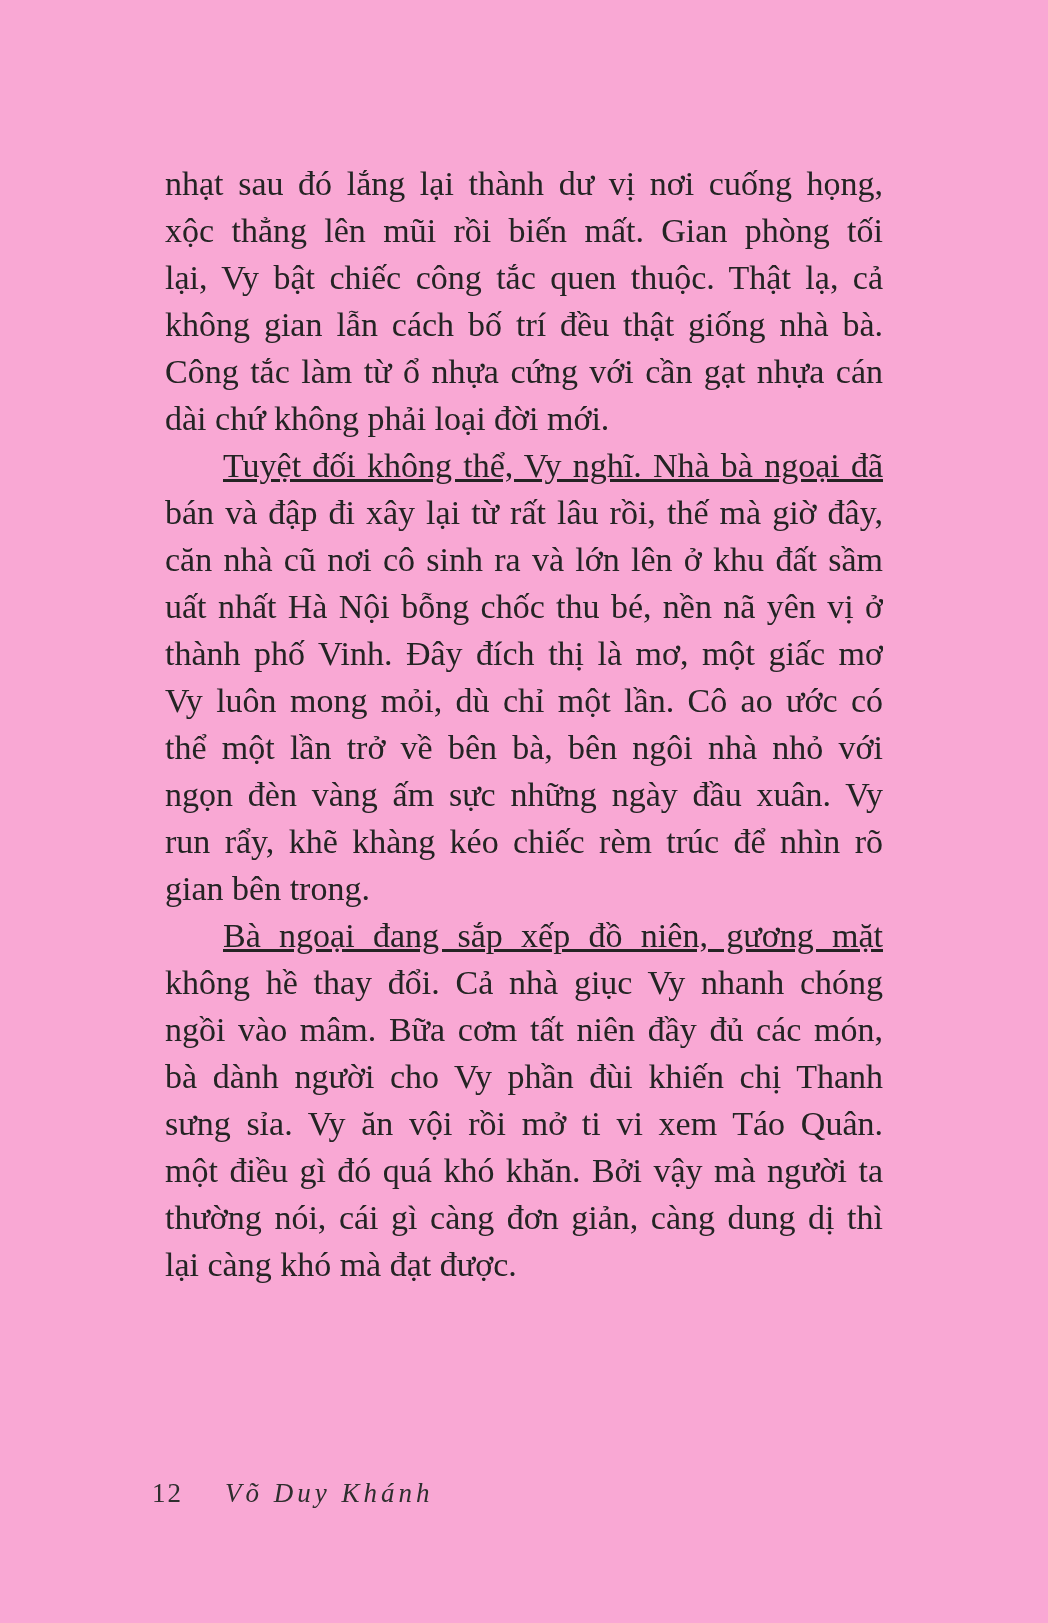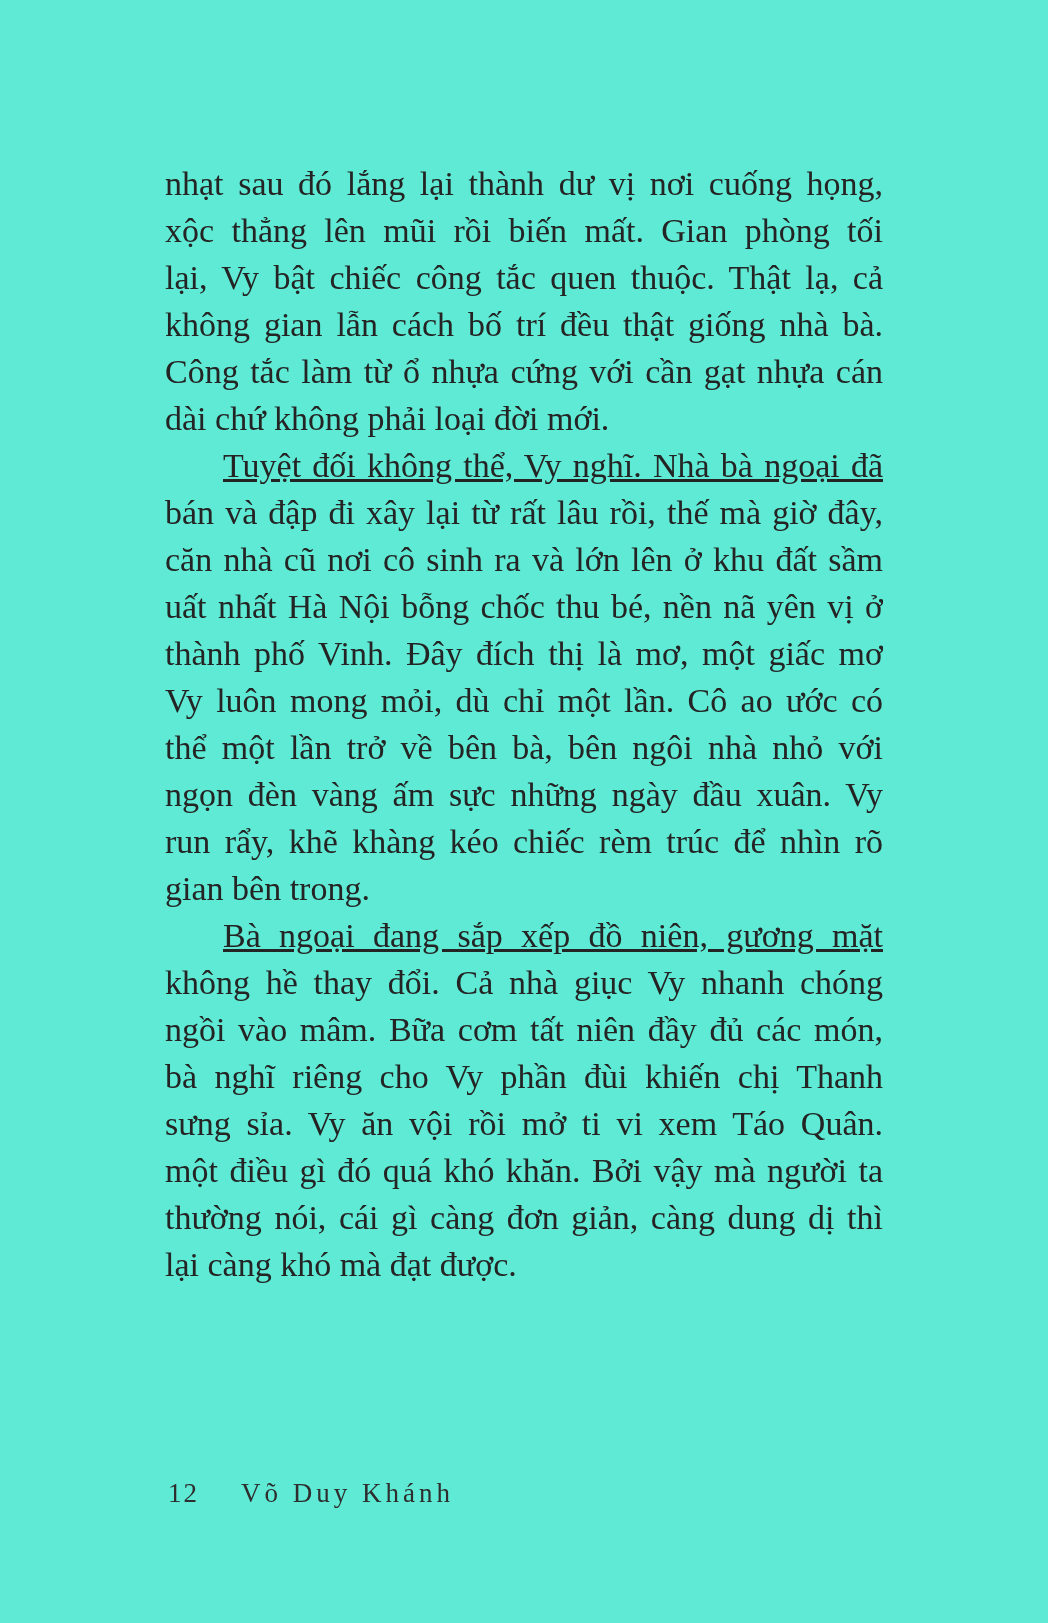--- a/index.html
+++ b/index.html
@@ -4,21 +4,21 @@
 <style>
   html, body {
     margin: 0;
     padding: 0;
     background: #ffffff;
   }
   .page {
     position: relative;
     width: 1048px;
     height: 1623px;
-    background: #5eead4;
+    background: #f9a8d4;
     overflow: hidden;
     font-family: "Liberation Serif", "DejaVu Serif", serif;
     color: #242424;
   }
   .text-block {
     position: absolute;
     left: 165px;
     top: 160px;
     width: 718px;
   }
@@ -38,34 +38,35 @@
   .line.indent {
     padding-left: 58px;
     text-decoration: underline;
   }
   .line.last {
     text-align: left;
     text-align-last: left;
   }
   .footer {
     position: absolute;
-    left: 168px;
+    left: 152px;
     top: 1478px;
     display: flex;
     align-items: baseline;
     font-size: 27px;
     color: #2e2e2e;
     text-align: center;
   }
   .footer .page-number {
     letter-spacing: 2px;
   }
   .footer .author {
     margin-left: 42px;
     letter-spacing: 4px;
+    font-style: italic;
   }
 </style>
 </head>
 <body>
 
 <div class="page">
   <div class="text-block" id="text-block">
       <div class="para">
         <div class="line">nhạt sau đó lắng lại thành dư vị nơi cuống họng,</div>
         <div class="line">xộc thẳng lên mũi rồi biến mất. Gian phòng tối</div>
@@ -83,21 +84,21 @@
         <div class="line">Vy luôn mong mỏi, dù chỉ một lần. Cô ao ước có</div>
         <div class="line">thể một lần trở về bên bà, bên ngôi nhà nhỏ với</div>
         <div class="line">ngọn đèn vàng ấm sực những ngày đầu xuân. Vy</div>
         <div class="line">run rẩy, khẽ khàng kéo chiếc rèm trúc để nhìn rõ</div>
         <div class="line last">gian bên trong.</div>
       </div>
       <div class="para">
         <div class="line indent">Bà ngoại đang sắp xếp đồ niên, gương mặt</div>
         <div class="line">không hề thay đổi. Cả nhà giục Vy nhanh chóng</div>
         <div class="line">ngồi vào mâm. Bữa cơm tất niên đầy đủ các món,</div>
-        <div class="line">bà nghĩ riêng cho Vy phần đùi khiến chị Thanh</div>
+        <div class="line">bà dành người cho Vy phần đùi khiến chị Thanh</div>
         <div class="line">sưng sỉa. Vy ăn vội rồi mở ti vi xem Táo Quân.</div>
         <div class="line">một điều gì đó quá khó khăn. Bởi vậy mà người ta</div>
         <div class="line">thường nói, cái gì càng đơn giản, càng dung dị thì</div>
         <div class="line last">lại càng khó mà đạt được.</div>
       </div>
     </div>
   <div class="footer">
     <span class="page-number">12</span>
     <span class="author">Võ Duy Khánh</span>
   </div>

